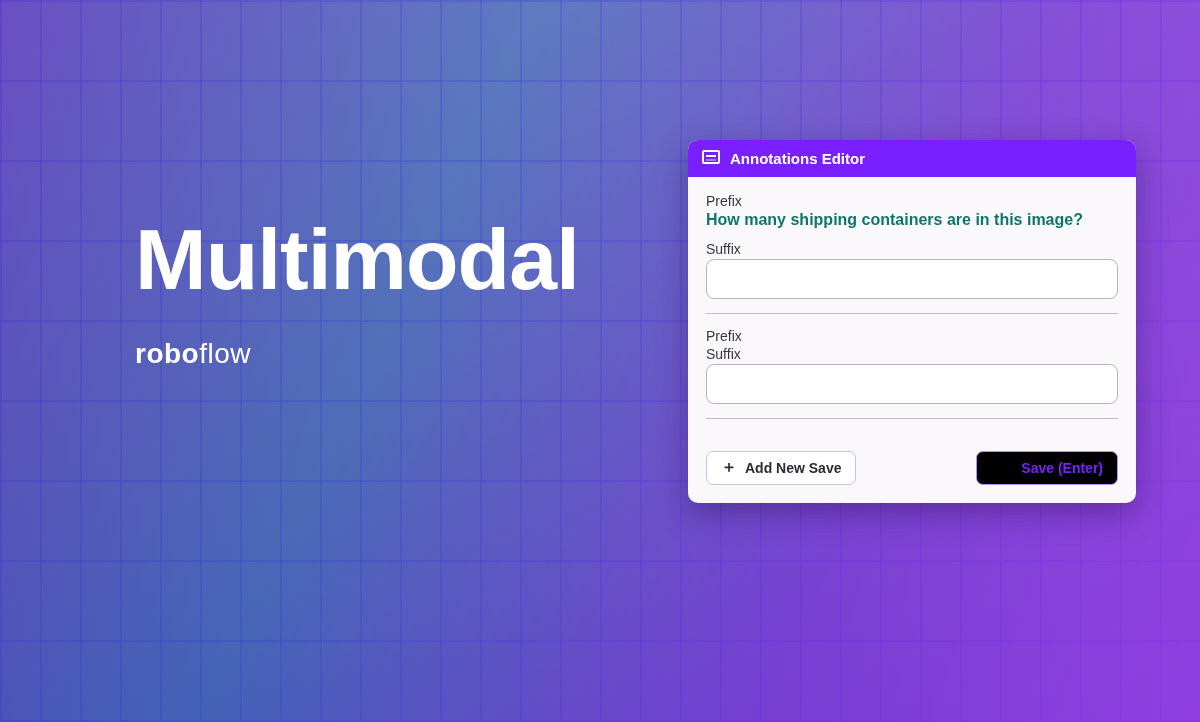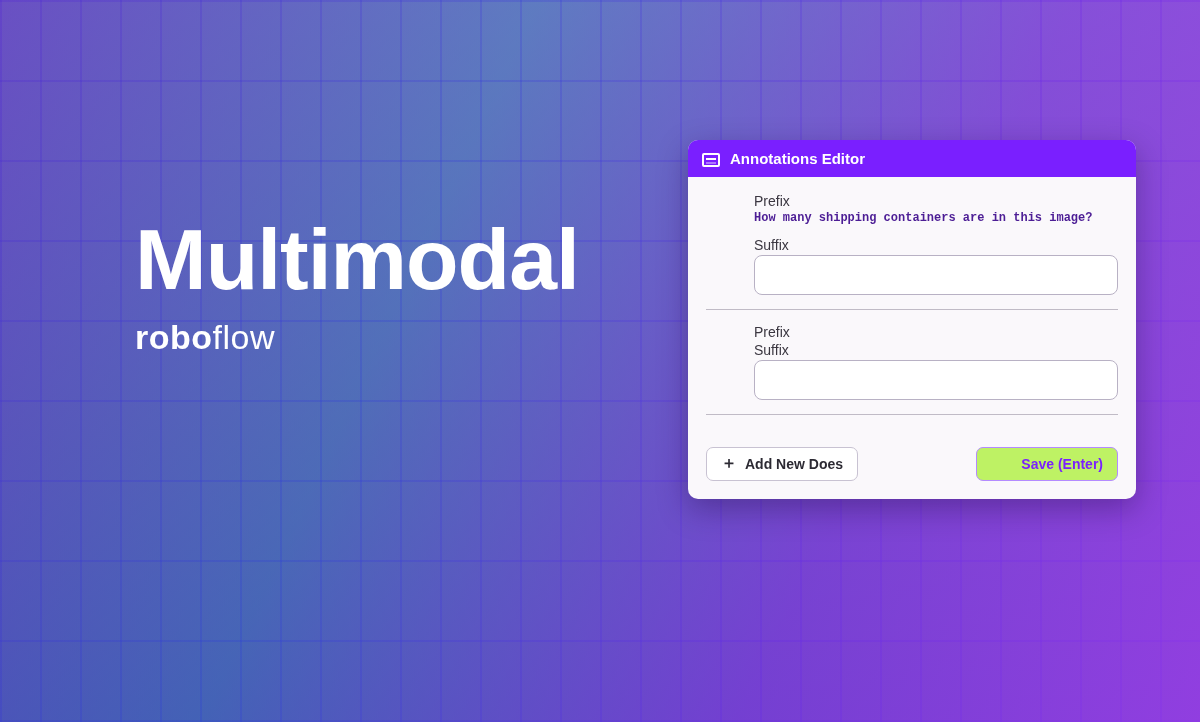--- a/index.html
+++ b/index.html
@@ -28,22 +28,22 @@
     top: 214px;
     color: #ffffff;
   }
   .hero-text h1 {
     font-size: 86px;
     font-weight: 700;
     line-height: 1.05;
     letter-spacing: -1px;
   }
   .brand {
-    margin-top: 14px;
-    font-size: 34px;
+    margin-top: 34px;
+    font-size: 28px;
     font-weight: 700;
     letter-spacing: 0.5px;
     color: #ffffff;
   }
   .brand .flow { font-weight: 400; }
 
   .panel {
     position: absolute;
     left: 688px;
     top: 140px;
@@ -51,21 +51,21 @@
     background: #faf8fb;
     border-radius: 10px;
     box-shadow: 0 10px 30px rgba(30,10,60,0.35);
     overflow: hidden;
   }
   .panel-header {
     background: #7a1fff;
     color: #ffffff;
     padding: 10px 14px;
     display: flex;
-    align-items: flex-end;
+    align-items: flex-start;
     gap: 10px;
     font-weight: 600;
     font-size: 15px;
   }
   .panel-header .hicon {
     width: 18px; height: 14px;
     border: 2px solid #ffffff;
     border-radius: 2px;
     position: relative;
   }
@@ -73,33 +73,32 @@
     content: "";
     position: absolute;
     left: 2px; right: 2px; top: 3px;
     height: 2px;
     background: #ffffff;
     box-shadow: 0 4px 0 0 #ffffff66;
   }
   .panel-body {
     padding: 16px 18px 14px 18px;
   }
-  .pair { padding-bottom: 8px; margin-left: 48px; }
+  .pair { padding-bottom: 8px; }
   .divider { height: 1px; background: #9a93a3; opacity: .6; margin: 6px 0 14px 0; }
   .lbl {
     font-size: 14px;
     color: #3a3640;
     margin-bottom: 2px;
   }
   .prefix-val {
-    font-size: 12px;
-    color: #4c1d95;
+    font-size: 16px;
+    color: #0f766e;
     font-weight: 600;
     margin-bottom: 12px;
-    font-family: Liberation Mono, monospace;
   }
   .suffix-input {
     width: 100%;
     height: 40px;
     border: 1.5px solid #b8b1c4;
     border-radius: 8px;
     background: #fff;
     padding: 0 10px;
     font-size: 15px;
     color: #222;
@@ -124,21 +123,21 @@
     user-select: none;
   }
   .btn-add {
     color: #2c2a33;
     border: 1.5px solid #c8c2d2;
   }
   .btn-add .plus { font-size: 16px; line-height: 0; position: relative; top: -1px; }
   .btn-save {
     color: #7a1fff;
     border: 1.5px solid #b48bff;
-    background: #bef264;
+    background: #000000;
     padding-left: 44px;
   }
 </style>
 </head>
 <body>
 
 <div class="stage">
 
   <div class="hero-text">
     <h1>
@@ -168,21 +167,21 @@
         <div class="lbl">Prefix</div>
         <div class="lbl">Suffix</div>
         <input class="suffix-input" type="text" value="" style="">
       </div>
       <div class="divider"></div>
 
     </div>
     <div class="panel-footer">
       <div class="btn btn-add">
         <span class="plus">＋</span>
-        <span>Add New Does</span>
+        <span>Add New Save</span>
       </div>
       <div class="btn btn-save">
         <span>Save (Enter)</span>
       </div>
     </div>
   </div>
 
 </div>
 
 </body></html>

